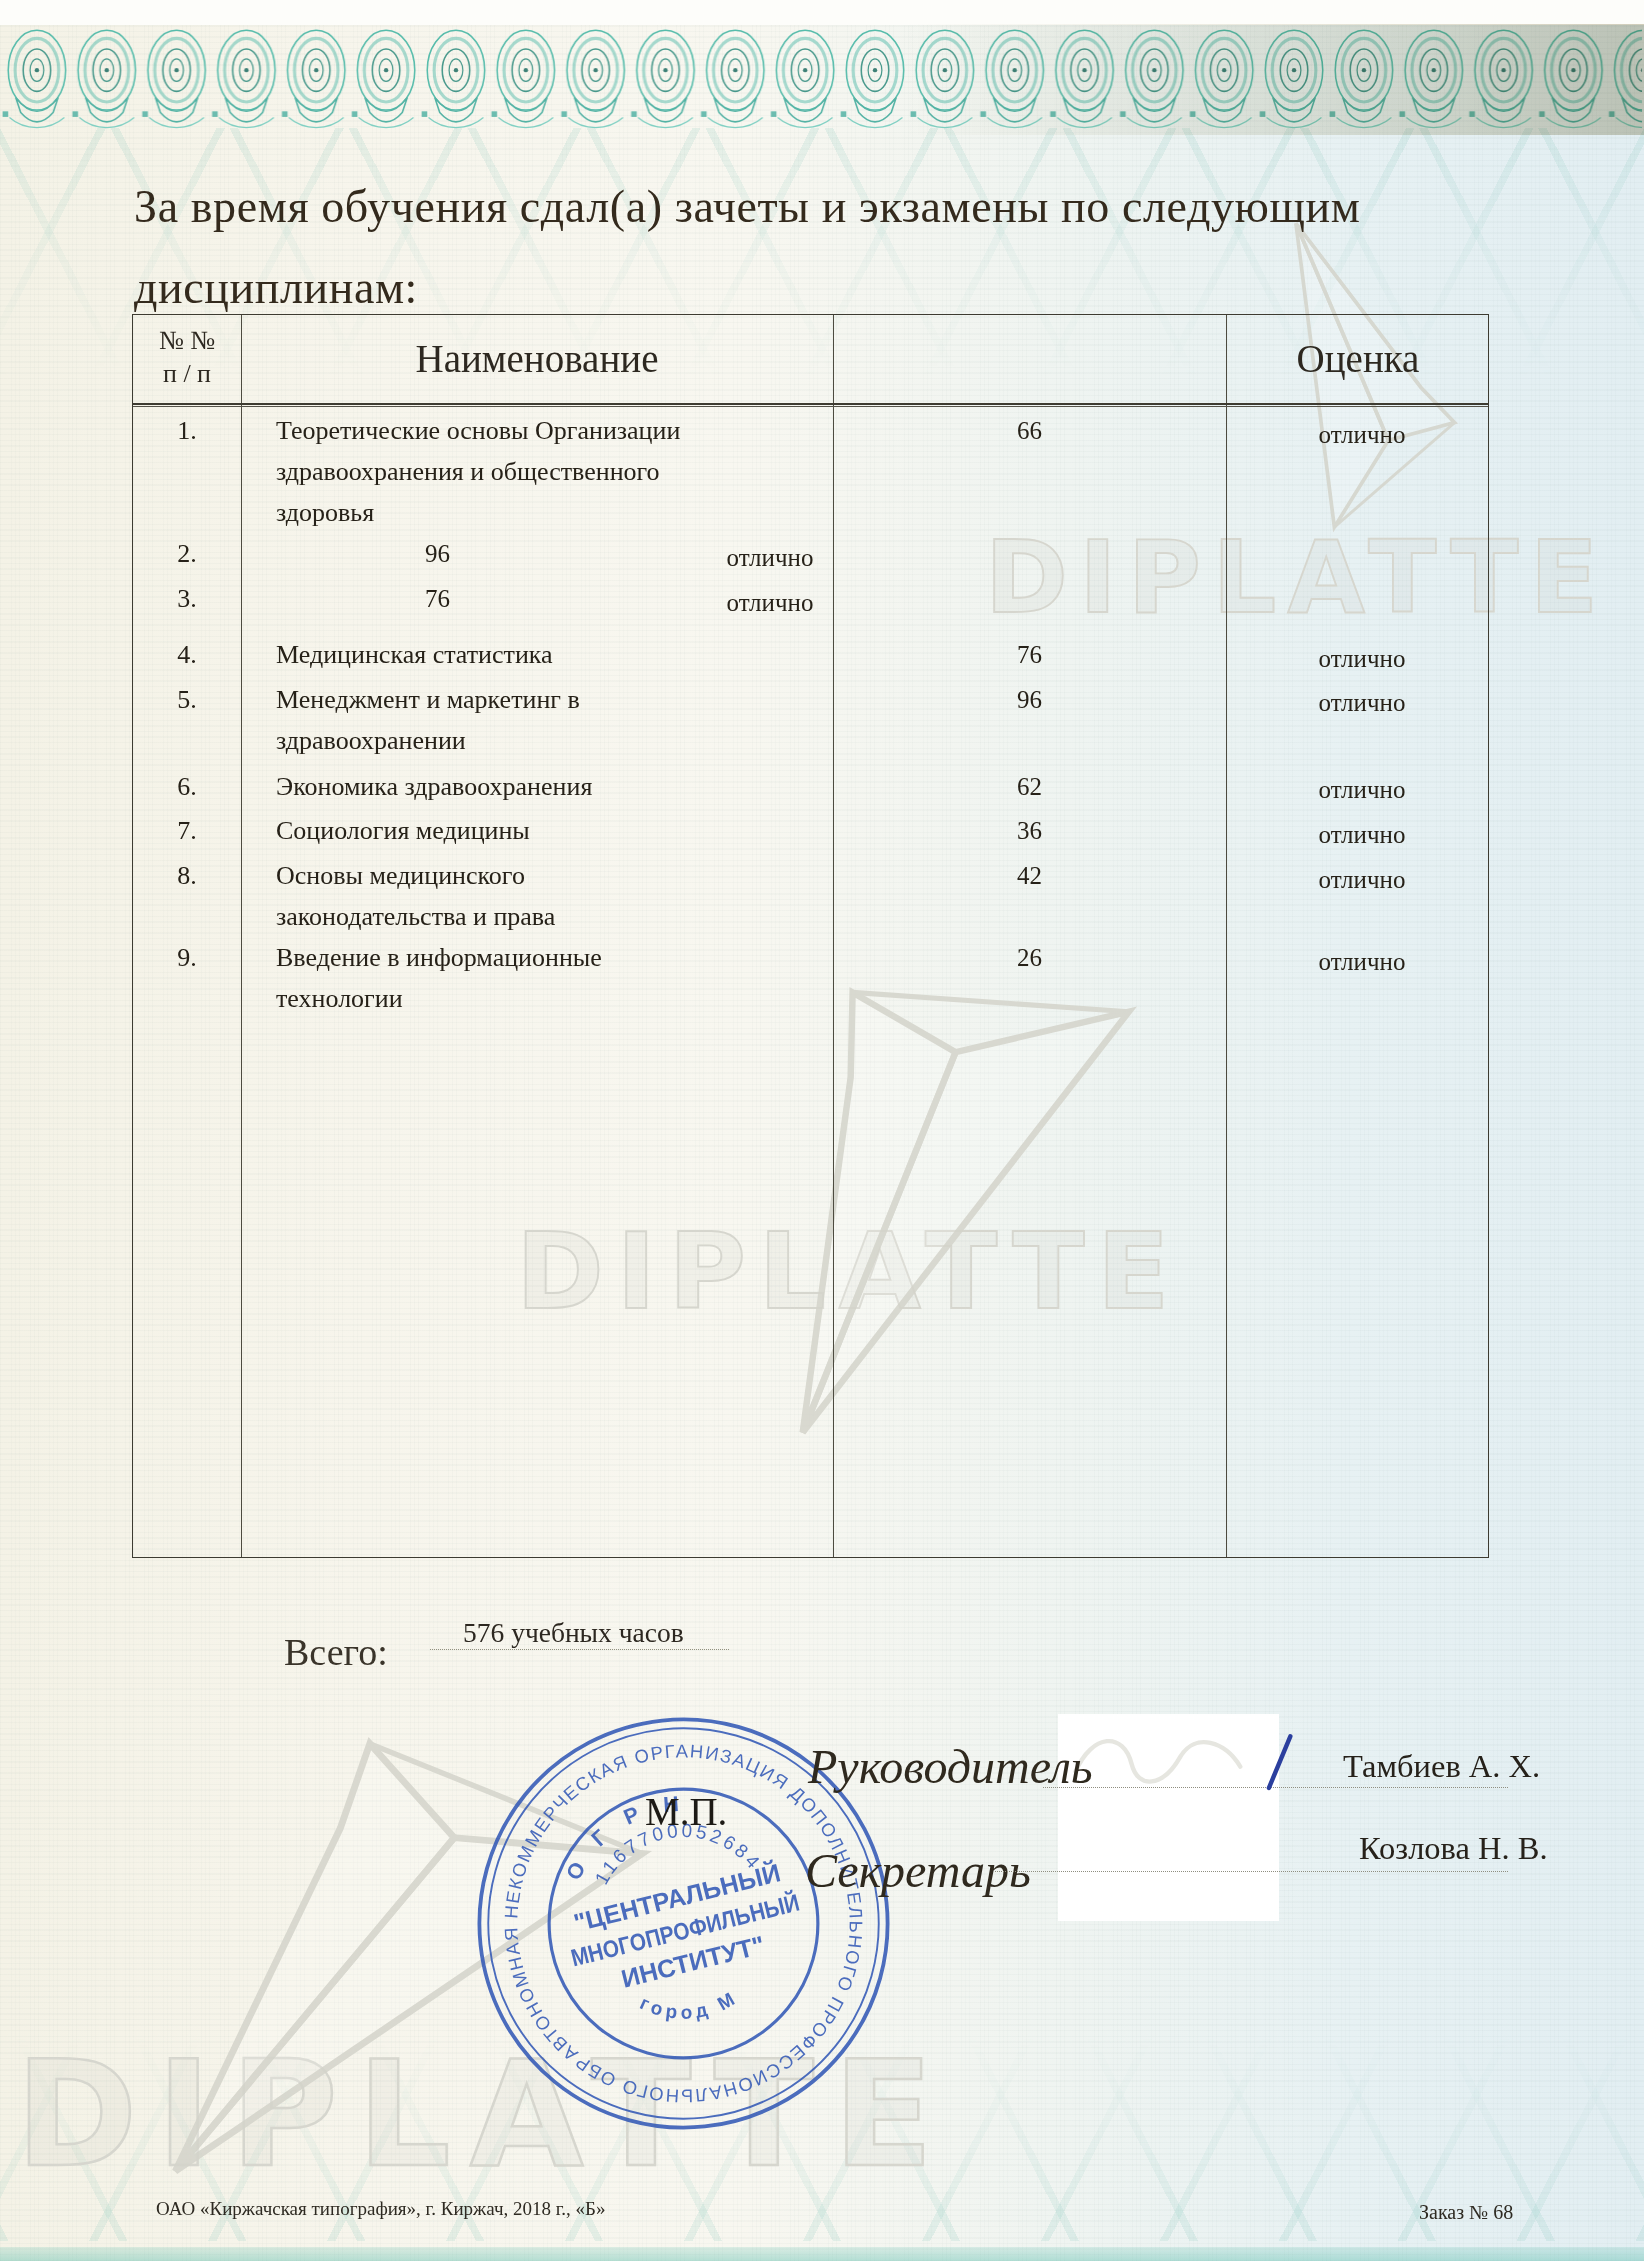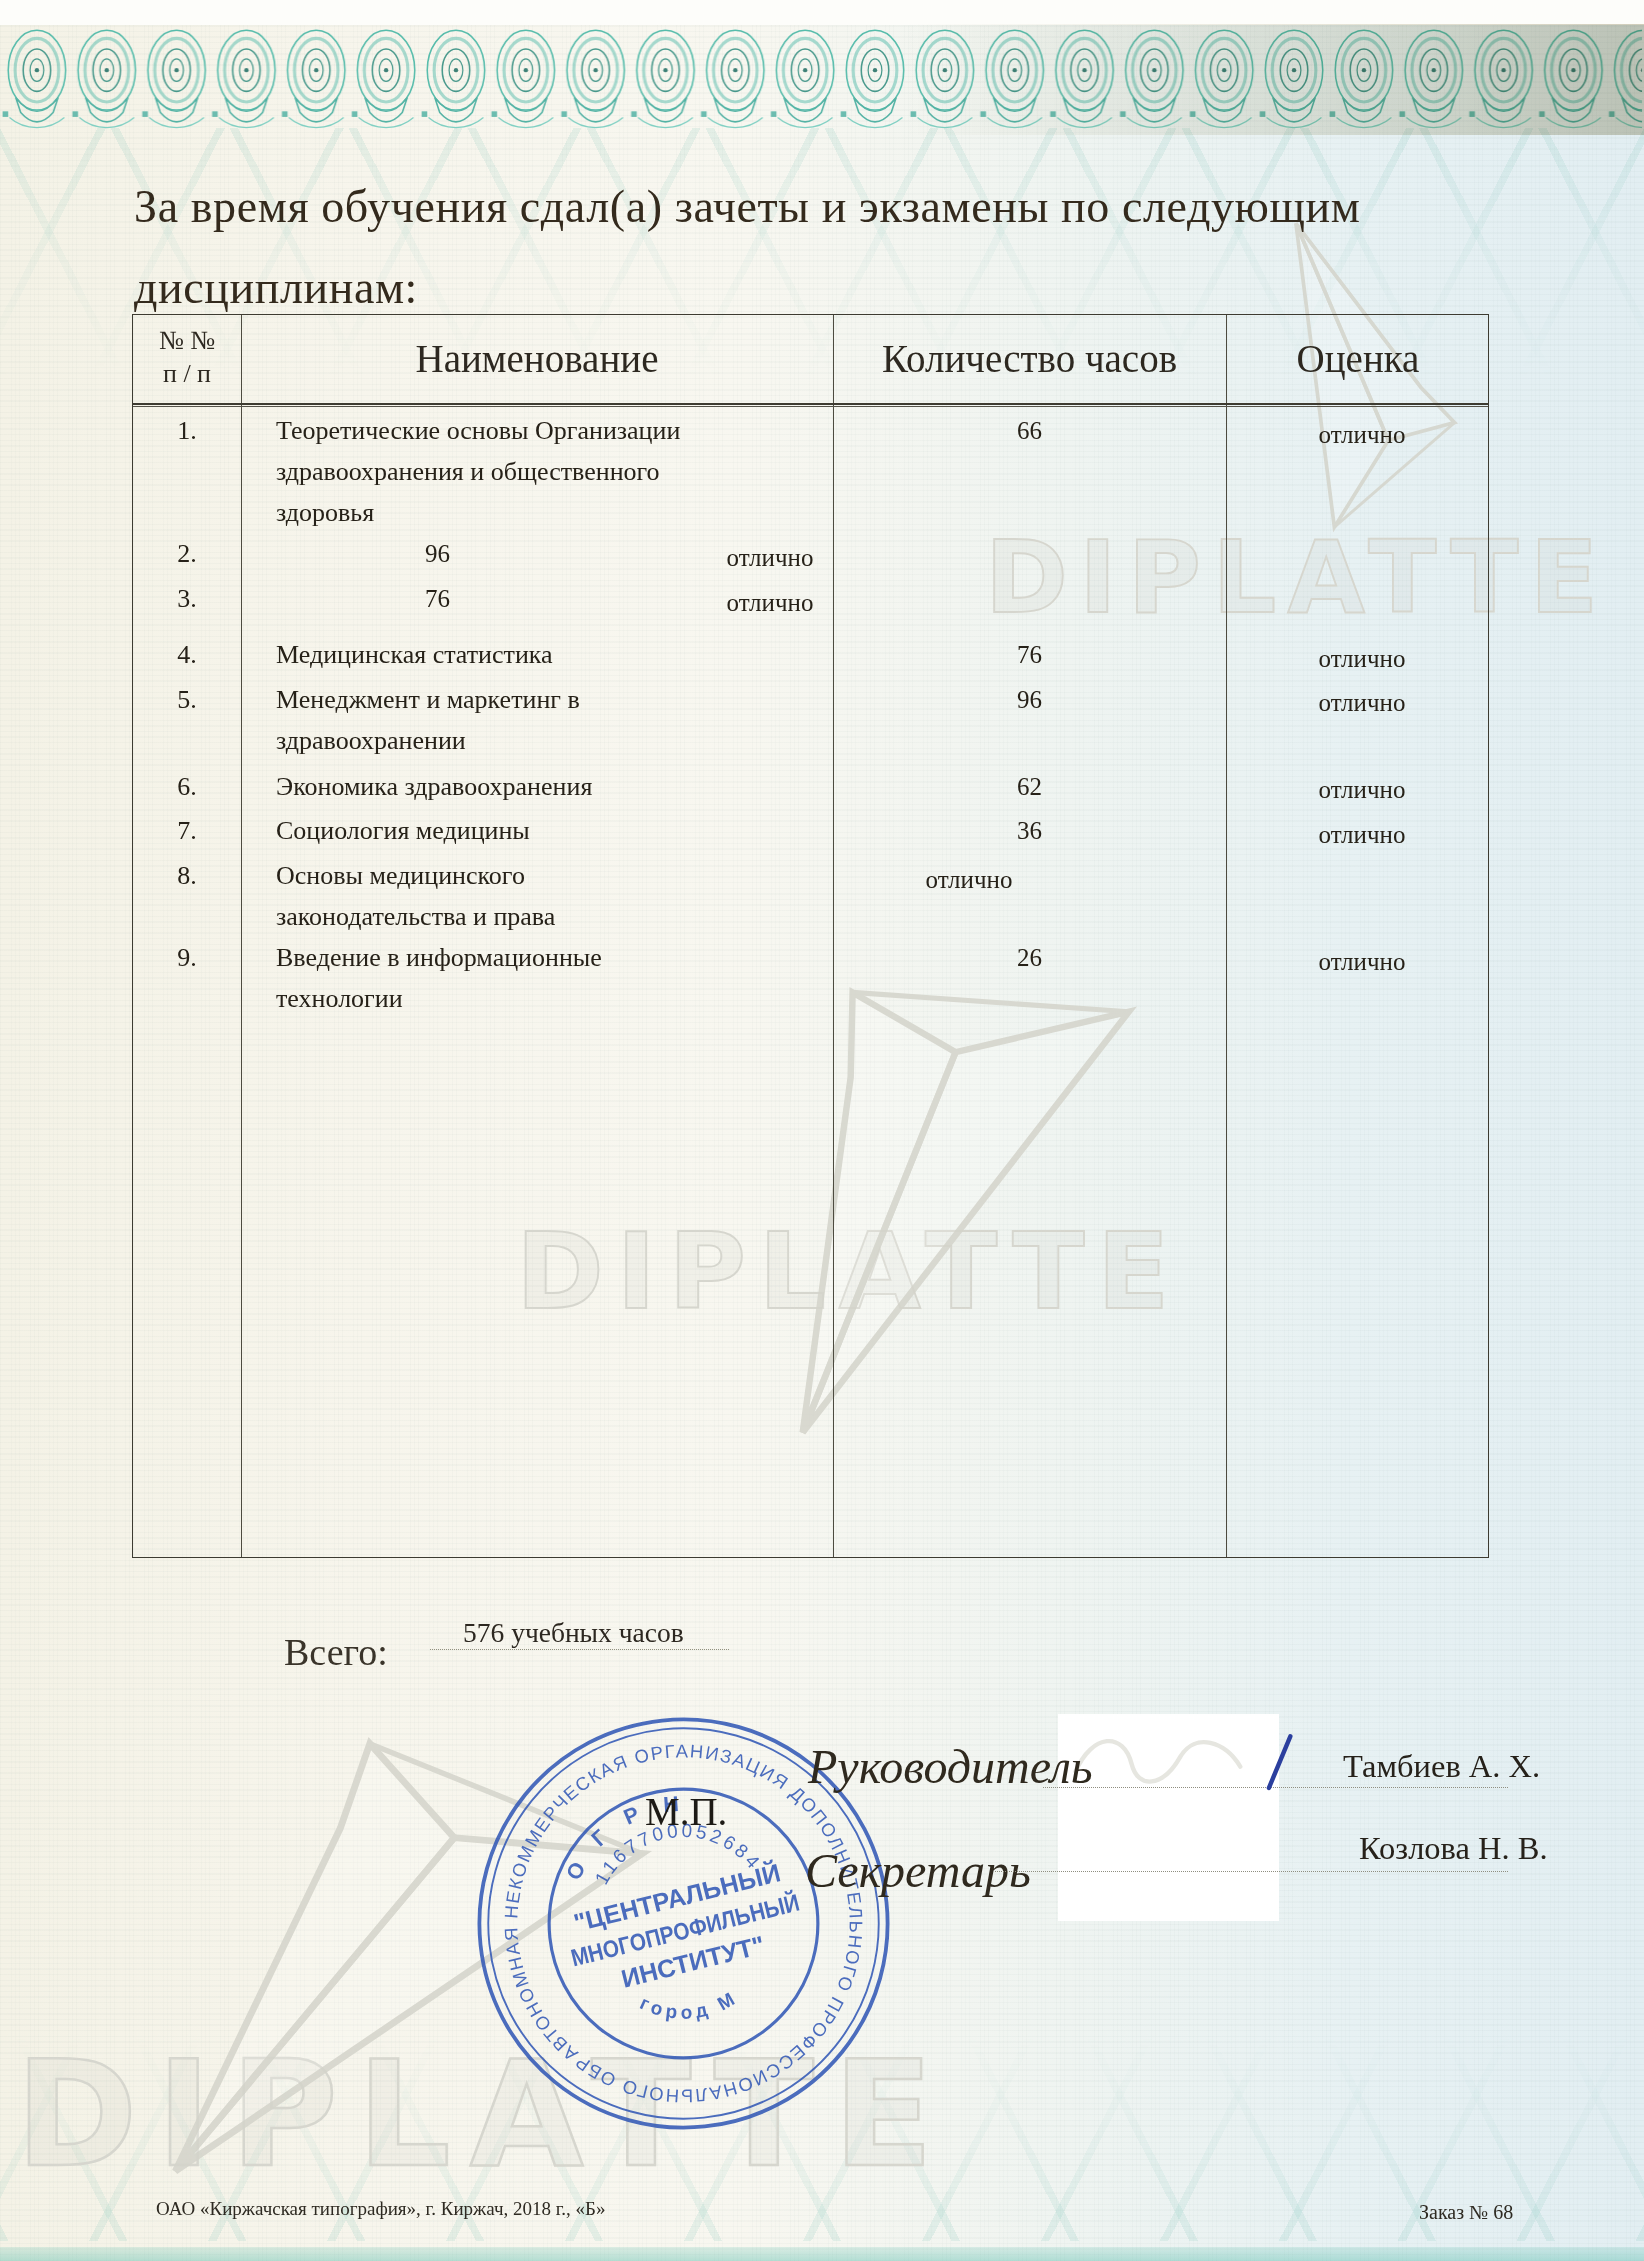--- a/index.html
+++ b/index.html
@@ -164,21 +164,20 @@
 
 <div class="dtable">
   <div class="vline v1"></div>
   <div class="vline v2"></div>
   <div class="vline v3"></div>
   <div class="thead-cell th-num">
     <div>№ №</div>
     <div>п / п</div>
   </div>
   <div class="thead-cell th-name">Наименование</div>
-  <div class="thead-cell th-hours">Количество часов</div>
   <div class="thead-cell th-grade">Оценка</div>
   <div class="dbl-line"></div>
   <div class="tbody" id="tbody">
   <div class="trow">
     <div class="c-num">1.</div>
     <div class="c-name">Теоретические основы Организации
 здравоохранения и общественного
 здоровья</div>
     <div class="c-hours">66</div>
     <div class="c-grade">отлично</div>
@@ -222,20 +221,21 @@
     <div class="c-num">7.</div>
     <div class="c-name">Социология медицины</div>
     <div class="c-hours">36</div>
     <div class="c-grade">отлично</div>
   </div>
 
   <div class="trow">
     <div class="c-num">8.</div>
     <div class="c-name">Основы медицинского
 законодательства и права</div>
+    <div class="c-hours">42</div>
     <div class="c-grade">отлично</div>
   </div>
 
   <div class="trow">
     <div class="c-num">9.</div>
     <div class="c-name">Введение в информационные
 технологии</div>
     <div class="c-hours">26</div>
     <div class="c-grade">отлично</div>
   </div>

